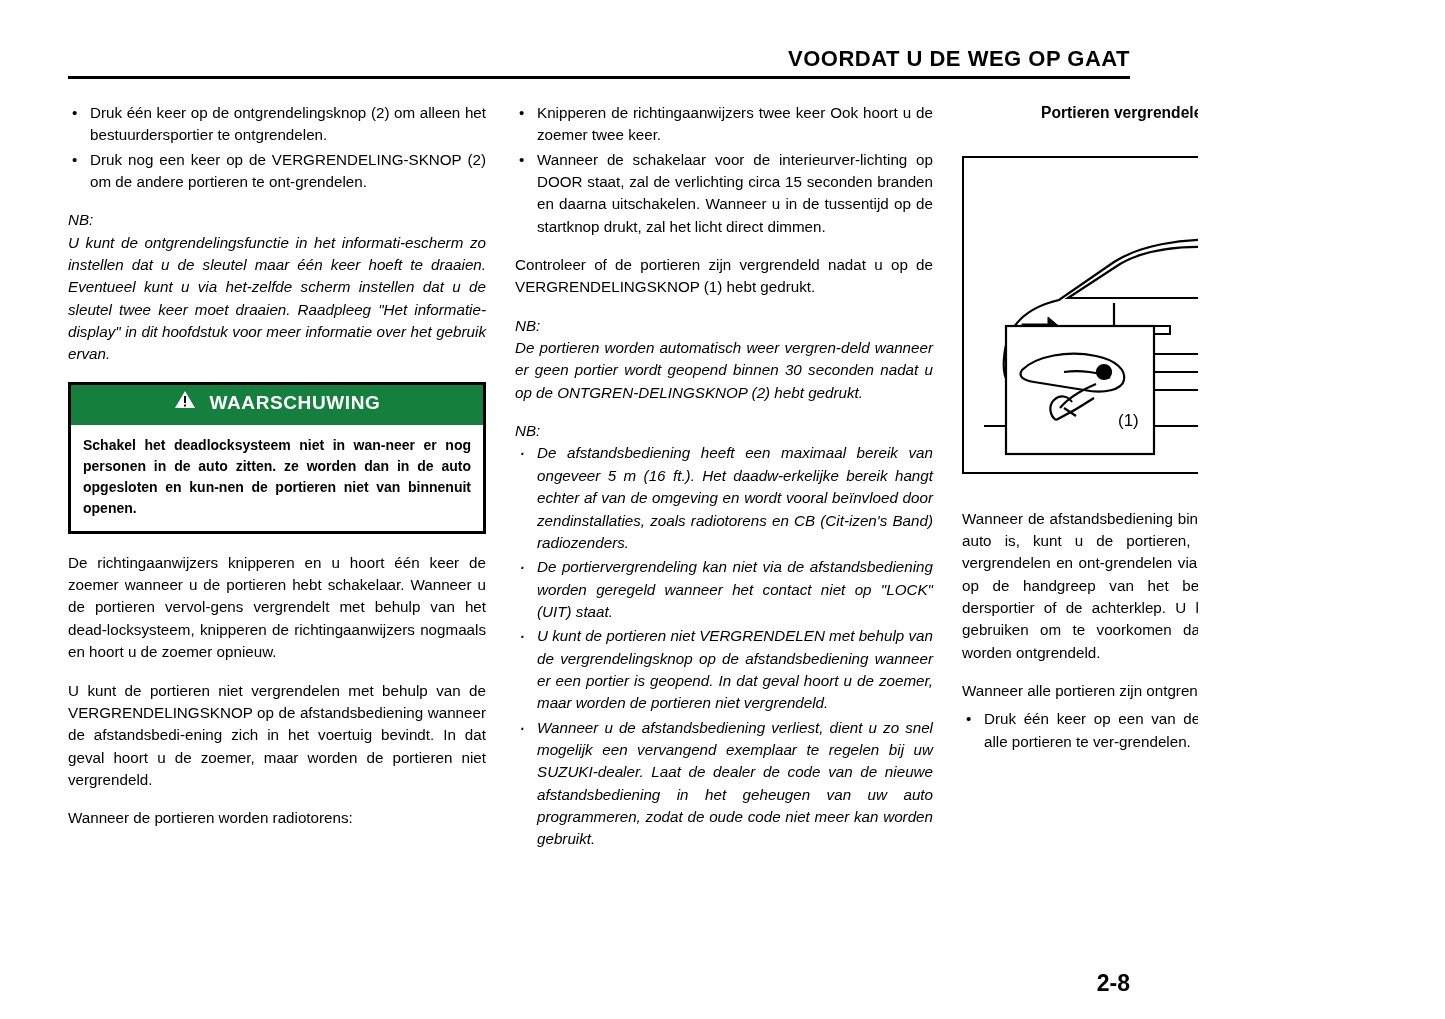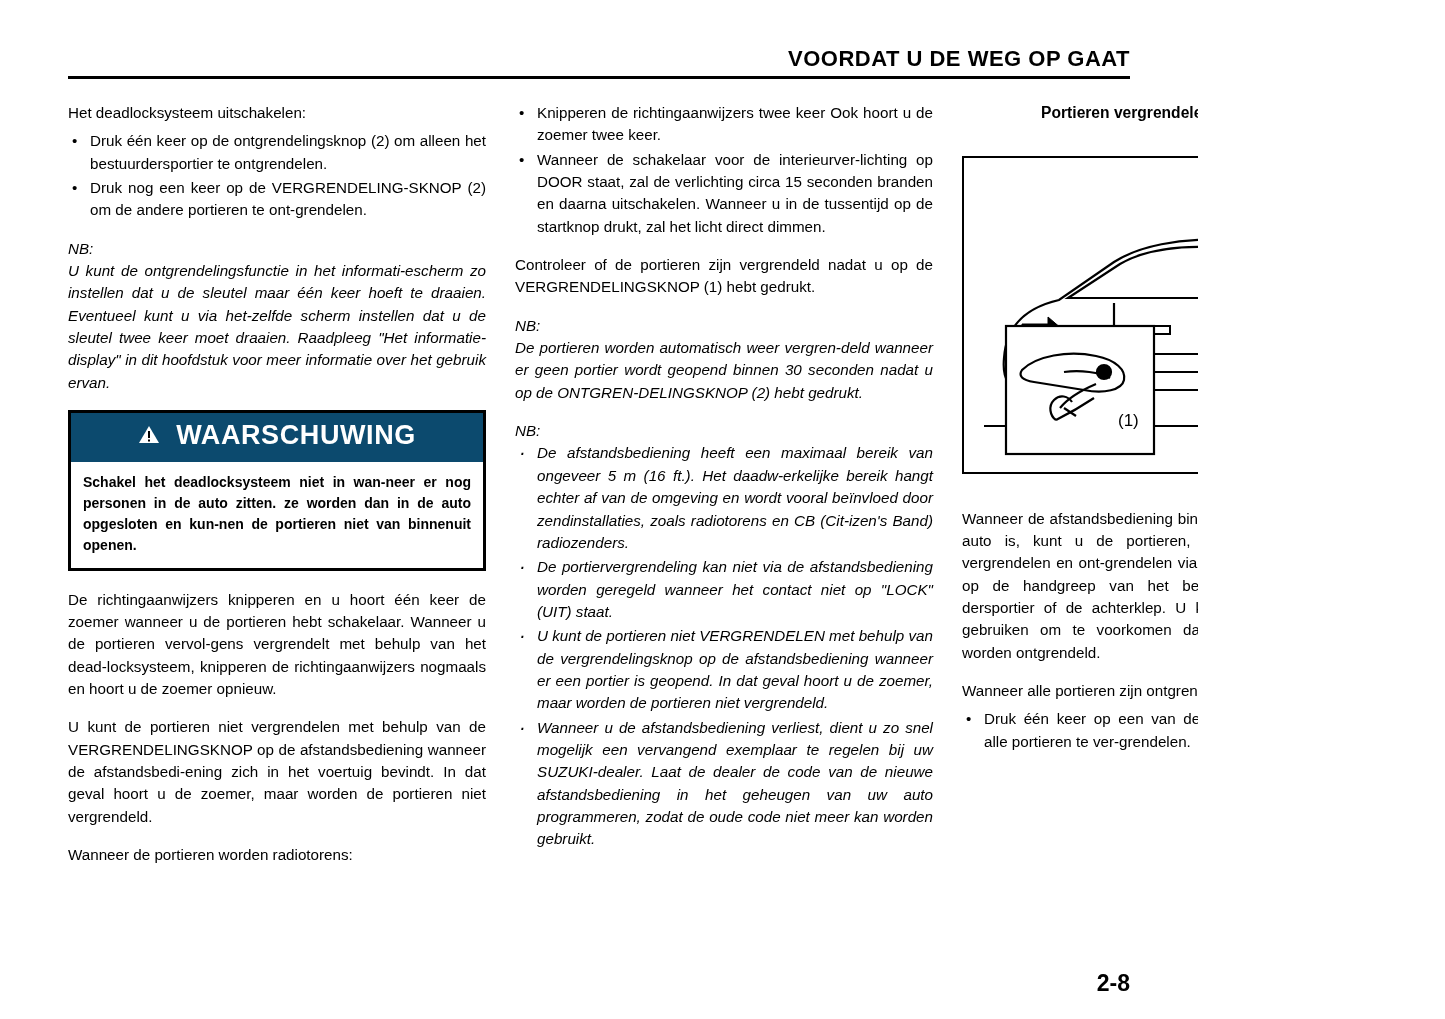--- a/index.html
+++ b/index.html
@@ -94,25 +94,25 @@
   ul.bullets.ital li { font-style: italic; }
   ul.bullets.dashdot li::before { content: "\00B7"; font-size: 20px; top: -4px; }
 
   
   .warning {
     margin: 6px 0 18px 0;
     border: 3px solid #000;
     background: #fff;
   }
   .warning-head {
-    background: #0c4a6e;
+    background: #15803d;
     color: #fff;
     text-align: center;
     padding: 7px 0 9px 0;
-    font-size: 27px;
+    font-size: 19px;
     font-weight: bold;
     letter-spacing: 0.6px;
   }
   .warning-head .tri {
     display: inline-block;
     vertical-align: middle;
     margin-right: 8px;
     position: relative;
     top: -2px;
   }
@@ -169,21 +169,20 @@
 <body>
 
 <div class="page">
 
   <div class="header">VOORDAT U DE WEG OP GAAT</div>
   <div class="header-rule"></div>
 
   <div class="columns">
 
     <div class="col col1">
-      <p class="body tight">Het deadlocksysteem uitschakelen:</p>
       <ul class="bullets">
         <li>Druk één keer op de ontgrendelingsknop (2) om alleen het bestuurdersportier te ontgrendelen.</li>
         <li>Druk nog een keer op de VERGRENDELING-SKNOP (2) om de andere portieren te ont-grendelen.</li>
       </ul>
 
       <p class="nb-label">NB:</p>
       <p class="ital">U kunt de ontgrendelingsfunctie in het informati-escherm zo instellen dat u de sleutel maar één keer hoeft te draaien. Eventueel kunt u via het-zelfde scherm instellen dat u de sleutel twee keer moet draaien. Raadpleeg "Het informatie-display" in dit hoofdstuk voor meer informatie over het gebruik ervan.</p>
 
       <div class="warning">
         <div class="warning-head">

